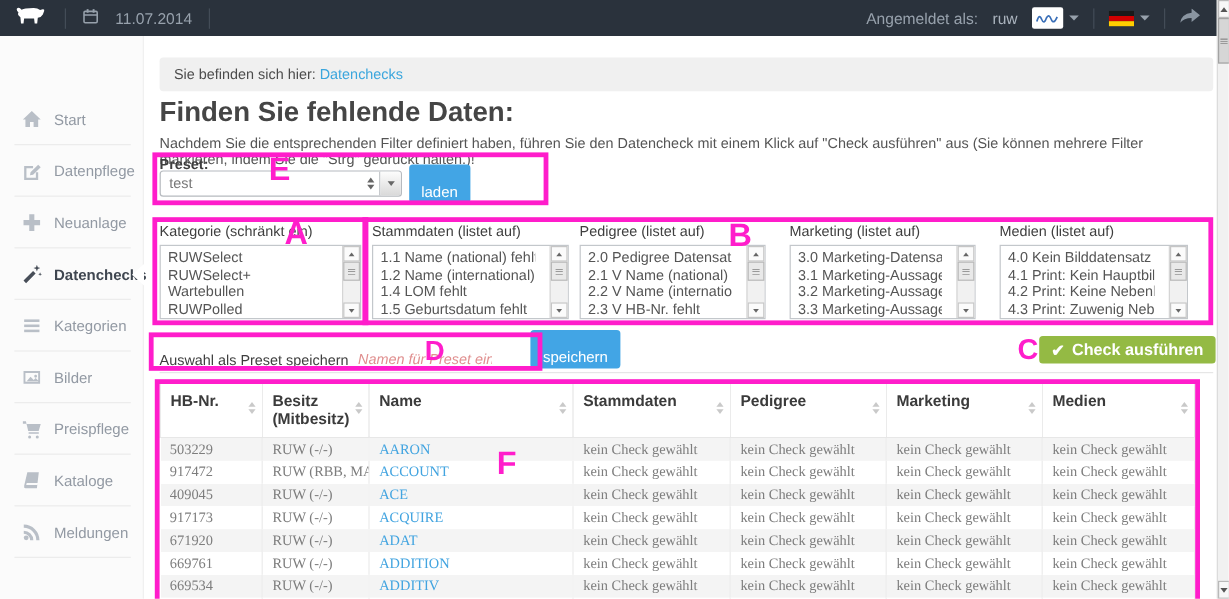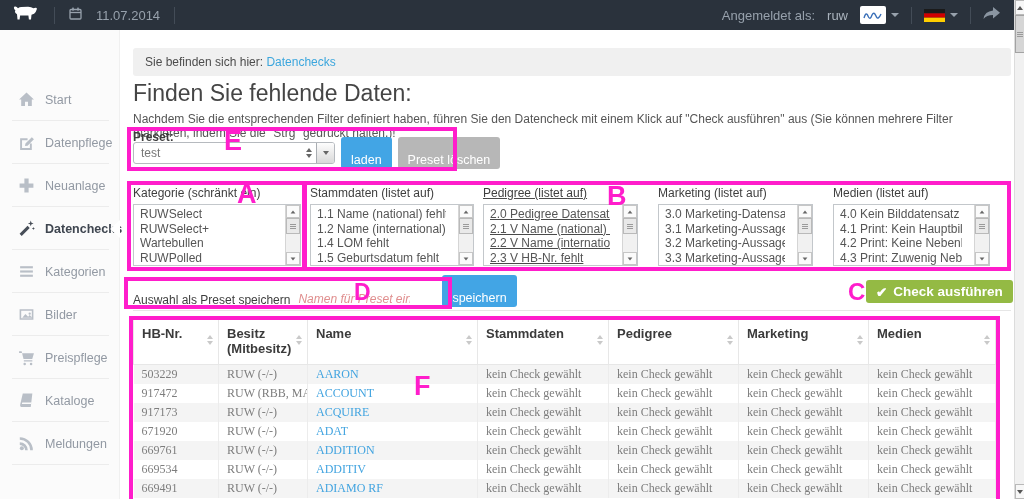--- a/index.html
+++ b/index.html
@@ -41,21 +41,21 @@
   .side-item .icon svg { width:17px; height:17px; fill:#b9bfc7; }
   .side-item .lbl { font-size:12.5px; color:#9299a3; }
   .side-item.active .lbl { color:#3f4650; font-weight:bold; }
   .side-item.active .icon svg { fill:#474e58; }
   .notch { position:absolute; right:-1px; top:50%; margin-top:-9px; width:0; height:0;
     border-top:9px solid transparent; border-bottom:9px solid transparent; border-right:10px solid #ffffff; }
   
   .breadcrumb { position:absolute; left:133px; top:48px; width:878px; height:28px;
     background:#f0f0f0; border-radius:3px; font-size:12px; line-height:28px; padding:0 12px; color:#4c4c4c; }
   .breadcrumb a { color:#3ba6dd; text-decoration:none; cursor:pointer; }
-  .page-title { position:absolute; left:133px; top:80px; font-size:23px; font-weight:400; color:#454545; }
+  .page-title { position:absolute; left:133px; top:80px; font-size:23px; font-weight:700; color:#454545; }
   .page-desc { position:absolute; left:133px; top:112px; width:875px; font-size:12px; color:#555; }
   .preset-label { position:absolute; left:133px; top:130px; font-size:12px; font-weight:bold; color:#3e3e3e; }
   .preset-row { position:absolute; left:133px; top:144px; height:18px; display:flex; align-items:center; }
   
   .select { width:202px; height:22px; border:1px solid #b6babf; border-radius:3px; background:#fff;
     display:flex; align-items:center; font-size:12px; color:#777; cursor:pointer; }
   .select .val { flex:1; padding-left:7px; }
   .spin { display:flex; flex-direction:column; gap:2px; margin-right:4px; }
   .tri-up { width:0;height:0;border-left:3.5px solid transparent;border-right:3.5px solid transparent;border-bottom:4px solid #666; }
   .tri-down { width:0;height:0;border-left:3.5px solid transparent;border-right:3.5px solid transparent;border-top:4px solid #666; }
@@ -261,21 +261,20 @@
     <span class="val">test</span>
     <span class="spin">
         <span class="tri-up"></span>
         <span class="tri-down"></span>
       </span>
     <span class="dd-btn">
         <span class="tri-down"></span>
       </span>
   </div>
   <button class="btn blue">laden</button>
-  <button class="btn gray">Preset löschen</button>
 </div>
 
 <div id="filters-host">
     <div class="filter-group" style="left: 133px; width: 168px;">
     <div class="flabel">Kategorie (schränkt ein)</div>
     <div class="listbox">
       <div class="lb-opts">
           <div class="lb-opt">RUWSelect</div>
           <div class="lb-opt">RUWSelect+</div>
           <div class="lb-opt">Wartebullen</div>
@@ -309,21 +308,21 @@
           </div>
         <div class="lb-thumb">
             <span class="grip"></span>
           </div>
         <div class="lb-btn down">
             <span class="tri-down"></span>
           </div>
       </div>
     </div>
   </div>
-    <div class="filter-group" style="left: 483px; width: 155px; text-decoration: underline;">
+    <div class="filter-group" style="left: 483px; width: 155px;">
     <div class="flabel">Pedigree (listet auf)</div>
     <div class="listbox">
       <div class="lb-opts">
           <div class="lb-opt">2.0 Pedigree Datensatz fehlt</div>
           <div class="lb-opt">2.1 V Name (national) fehlt</div>
           <div class="lb-opt">2.2 V Name (international) fehlt</div>
           <div class="lb-opt">2.3 V HB-Nr. fehlt</div>
         </div>
       <div class="lb-scroll">
         <div class="lb-btn up">
@@ -452,20 +451,29 @@
       <tr>
         <td>917472</td>
         <td>RUW (RBB, MAR)</td>
         <td class="name"><a>ACCOUNT</a></td>
         <td>kein Check gewählt</td>
         <td>kein Check gewählt</td>
         <td>kein Check gewählt</td>
         <td>kein Check gewählt</td>
       </tr>
       <tr>
+        <td>409045</td>
+        <td>RUW (-/-)</td>
+        <td class="name"><a>ACE</a></td>
+        <td>kein Check gewählt</td>
+        <td>kein Check gewählt</td>
+        <td>kein Check gewählt</td>
+        <td>kein Check gewählt</td>
+      </tr>
+      <tr>
         <td>917173</td>
         <td>RUW (-/-)</td>
         <td class="name"><a>ACQUIRE</a></td>
         <td>kein Check gewählt</td>
         <td>kein Check gewählt</td>
         <td>kein Check gewählt</td>
         <td>kein Check gewählt</td>
       </tr>
       <tr>
         <td>671920</td>

